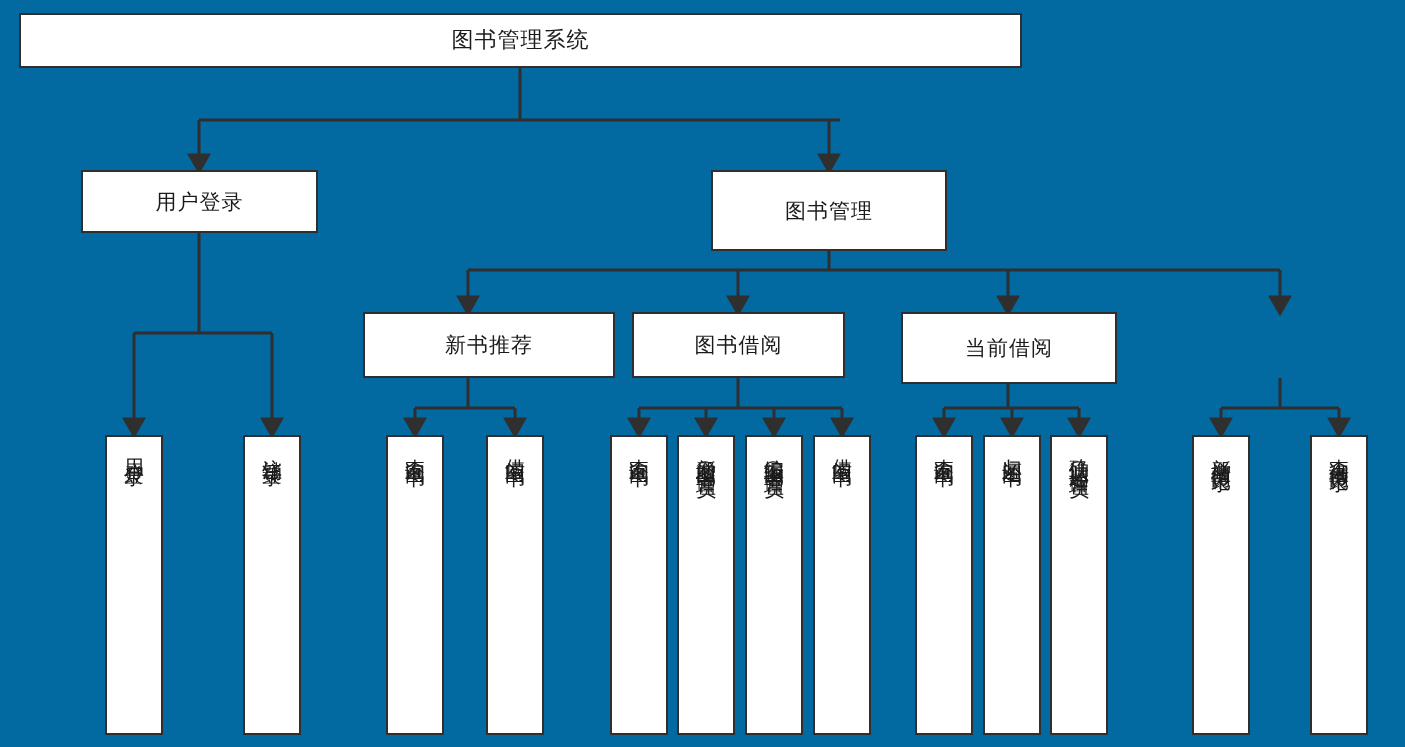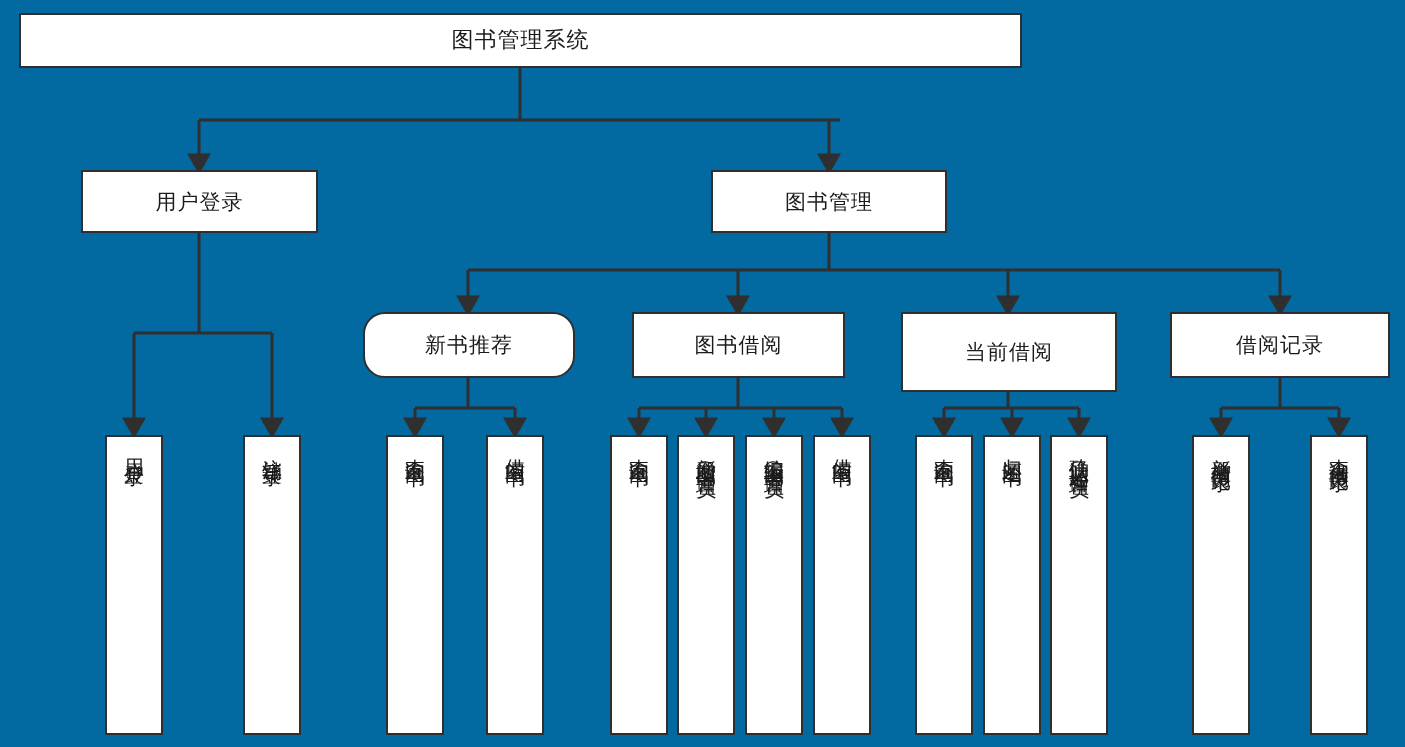--- a/index.html
+++ b/index.html
@@ -124,35 +124,32 @@
     </g>
   </svg>
 
   <div class="node horiz root" style="left: 19px; top: 13px; width: 1003px; height: 55px; border-color: rgb(47, 47, 47); background: rgb(255, 255, 255); color: rgb(27, 27, 27);">
     <span>图书管理系统</span>
   </div>
 
   <div class="node horiz" style="left: 81px; top: 170px; width: 237px; height: 63px; border-color: rgb(47, 47, 47); background: rgb(255, 255, 255); color: rgb(27, 27, 27);">
     <span>用户登录</span>
   </div>
-  <div class="node horiz" style="left: 711px; top: 170px; width: 236px; height: 63px; border-color: rgb(47, 47, 47); background: rgb(255, 255, 255); color: rgb(27, 27, 27);">
+  <div class="node horiz" style="left: 711px; top: 170px; width: 236px; height: 81px; border-color: rgb(47, 47, 47); background: rgb(255, 255, 255); color: rgb(27, 27, 27);">
     <span>图书管理</span>
   </div>
 
-  <div class="node horiz" style="left: 363px; top: 312px; width: 212px; height: 66px; border-color: rgb(47, 47, 47); background: rgb(255, 255, 255); color: rgb(27, 27, 27); border-radius: 22px;">
+  <div class="node horiz" style="left: 363px; top: 312px; width: 252px; height: 66px; border-color: rgb(47, 47, 47); background: rgb(255, 255, 255); color: rgb(27, 27, 27);">
     <span>新书推荐</span>
   </div>
   <div class="node horiz" style="left: 632px; top: 312px; width: 213px; height: 66px; border-color: rgb(47, 47, 47); background: rgb(255, 255, 255); color: rgb(27, 27, 27); align-items: center;">
     <span>图书借阅</span>
   </div>
-  <div class="node horiz" style="left: 901px; top: 312px; width: 216px; height: 80px; border-color: rgb(47, 47, 47); background: rgb(255, 255, 255); color: rgb(27, 27, 27);">
+  <div class="node horiz" style="left: 901px; top: 312px; width: 216px; height: 72px; border-color: rgb(47, 47, 47); background: rgb(255, 255, 255); color: rgb(27, 27, 27);">
     <span>当前借阅</span>
-  </div>
-  <div class="node horiz" style="left: 1170px; top: 312px; width: 220px; height: 66px; border-color: rgb(47, 47, 47); background: rgb(255, 255, 255); color: rgb(27, 27, 27);">
-    <span>借阅记录</span>
   </div>
 
   <div class="node leaf" style="left: 105px; top: 435px; width: 58px; height: 300px; border-color: rgb(47, 47, 47); background: rgb(255, 255, 255); color: rgb(27, 27, 27);">
     <span class="vtext">用户登录</span>
   </div>
   <div class="node leaf" style="left: 243px; top: 435px; width: 58px; height: 300px; border-color: rgb(47, 47, 47); background: rgb(255, 255, 255); color: rgb(27, 27, 27);">
     <span class="vtext">注销登录</span>
   </div>
   <div class="node leaf" style="left: 386px; top: 435px; width: 58px; height: 300px; border-color: rgb(47, 47, 47); background: rgb(255, 255, 255); color: rgb(27, 27, 27);">
     <span class="vtext">查询图书</span>

